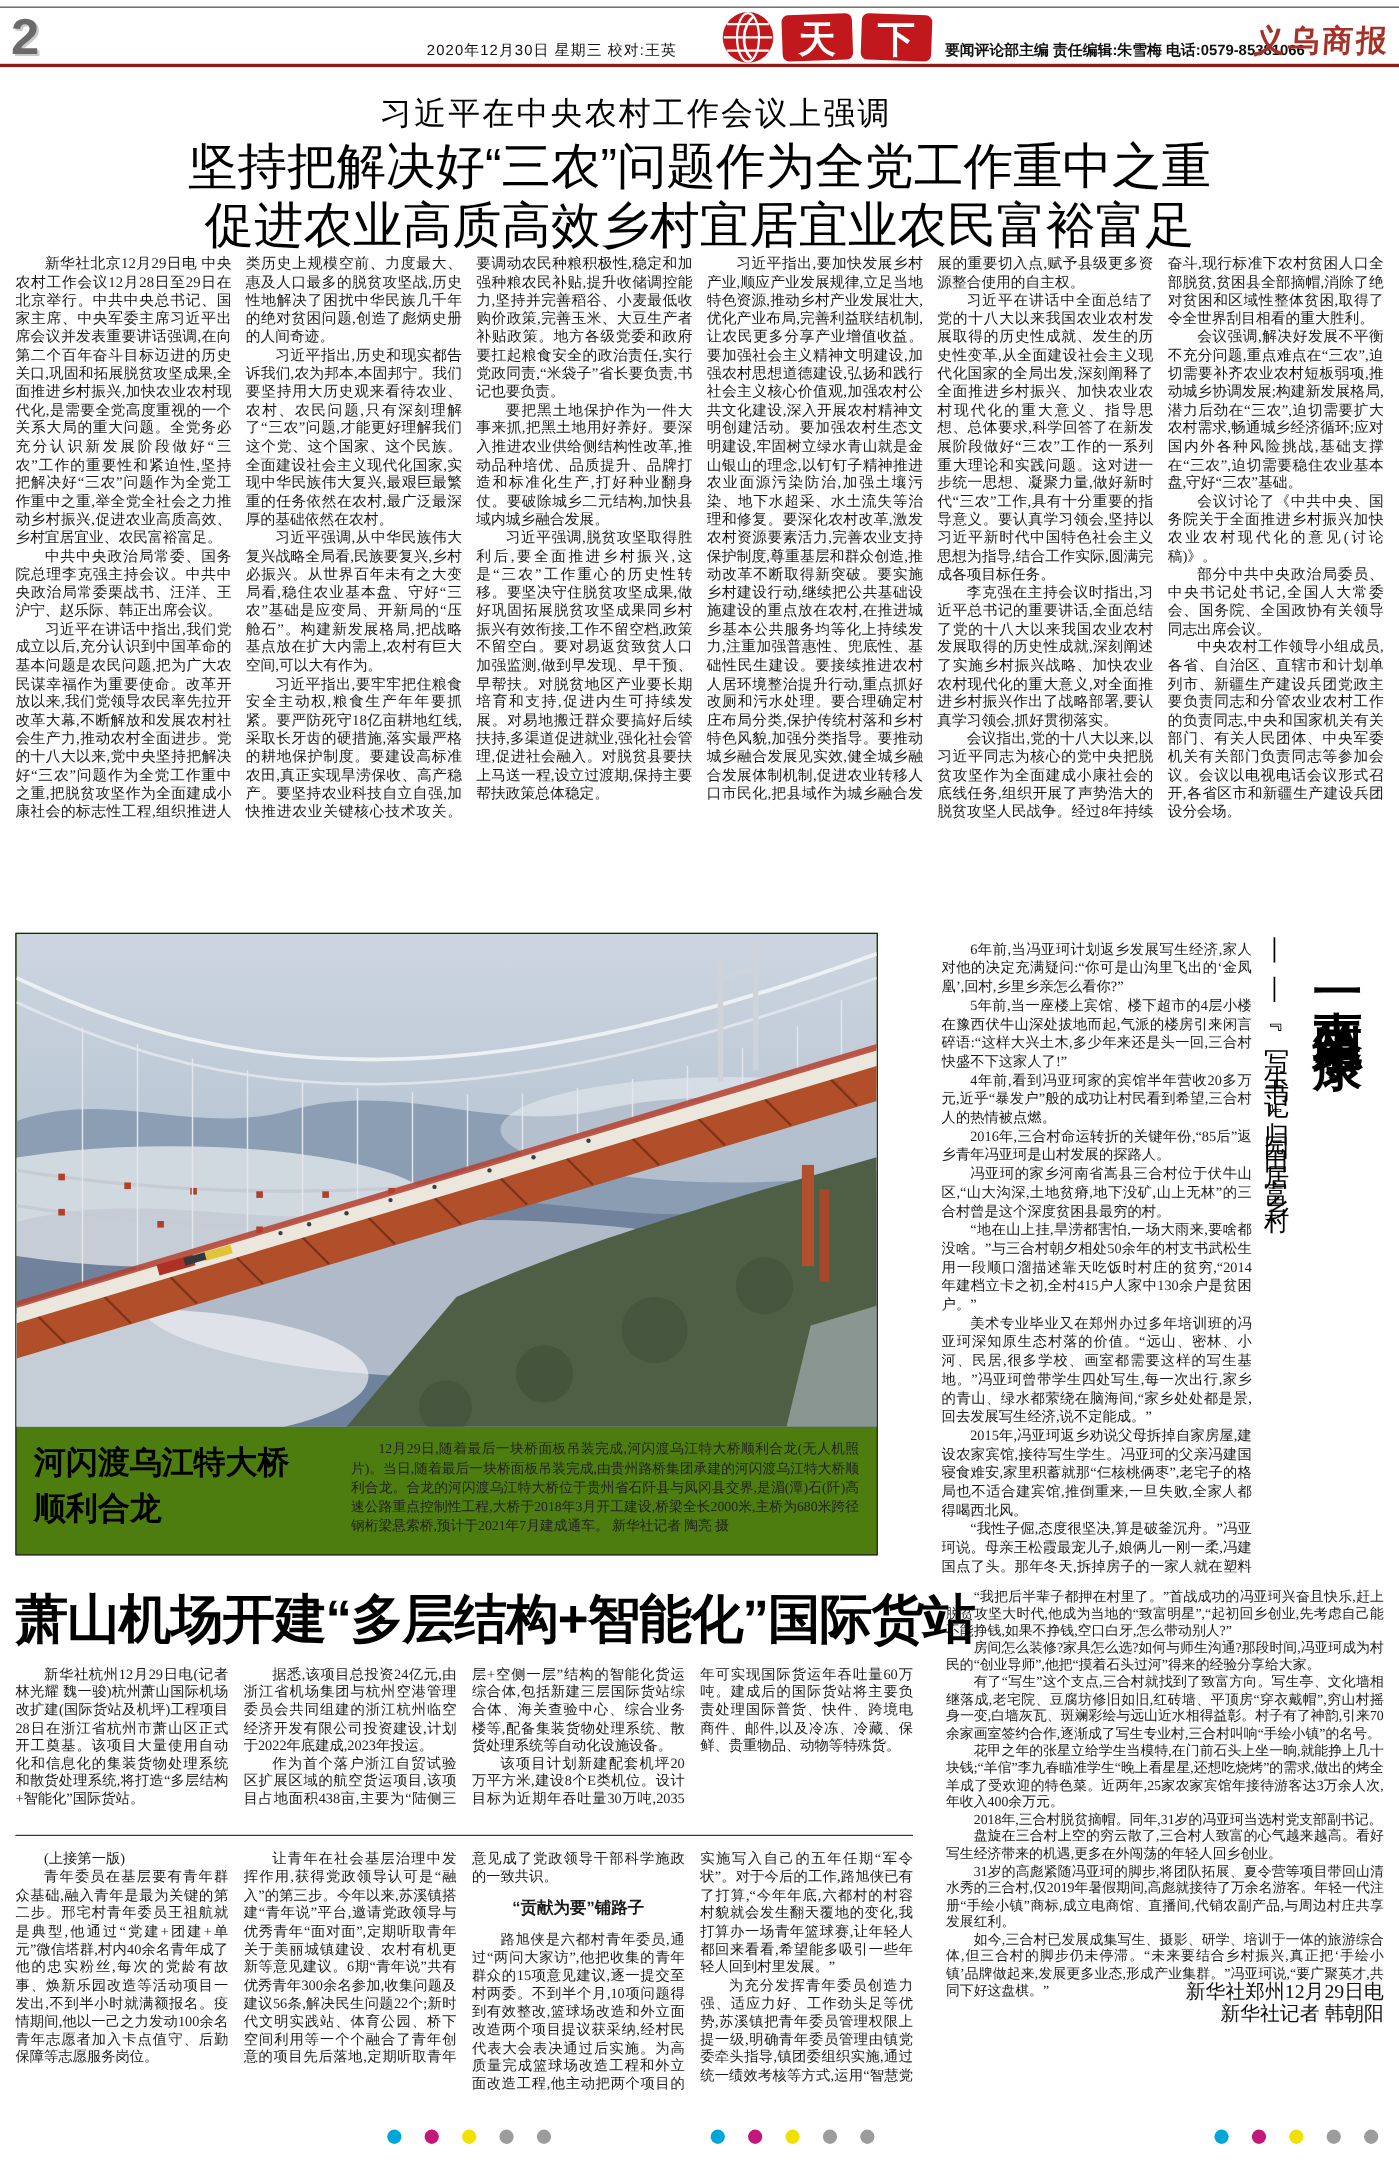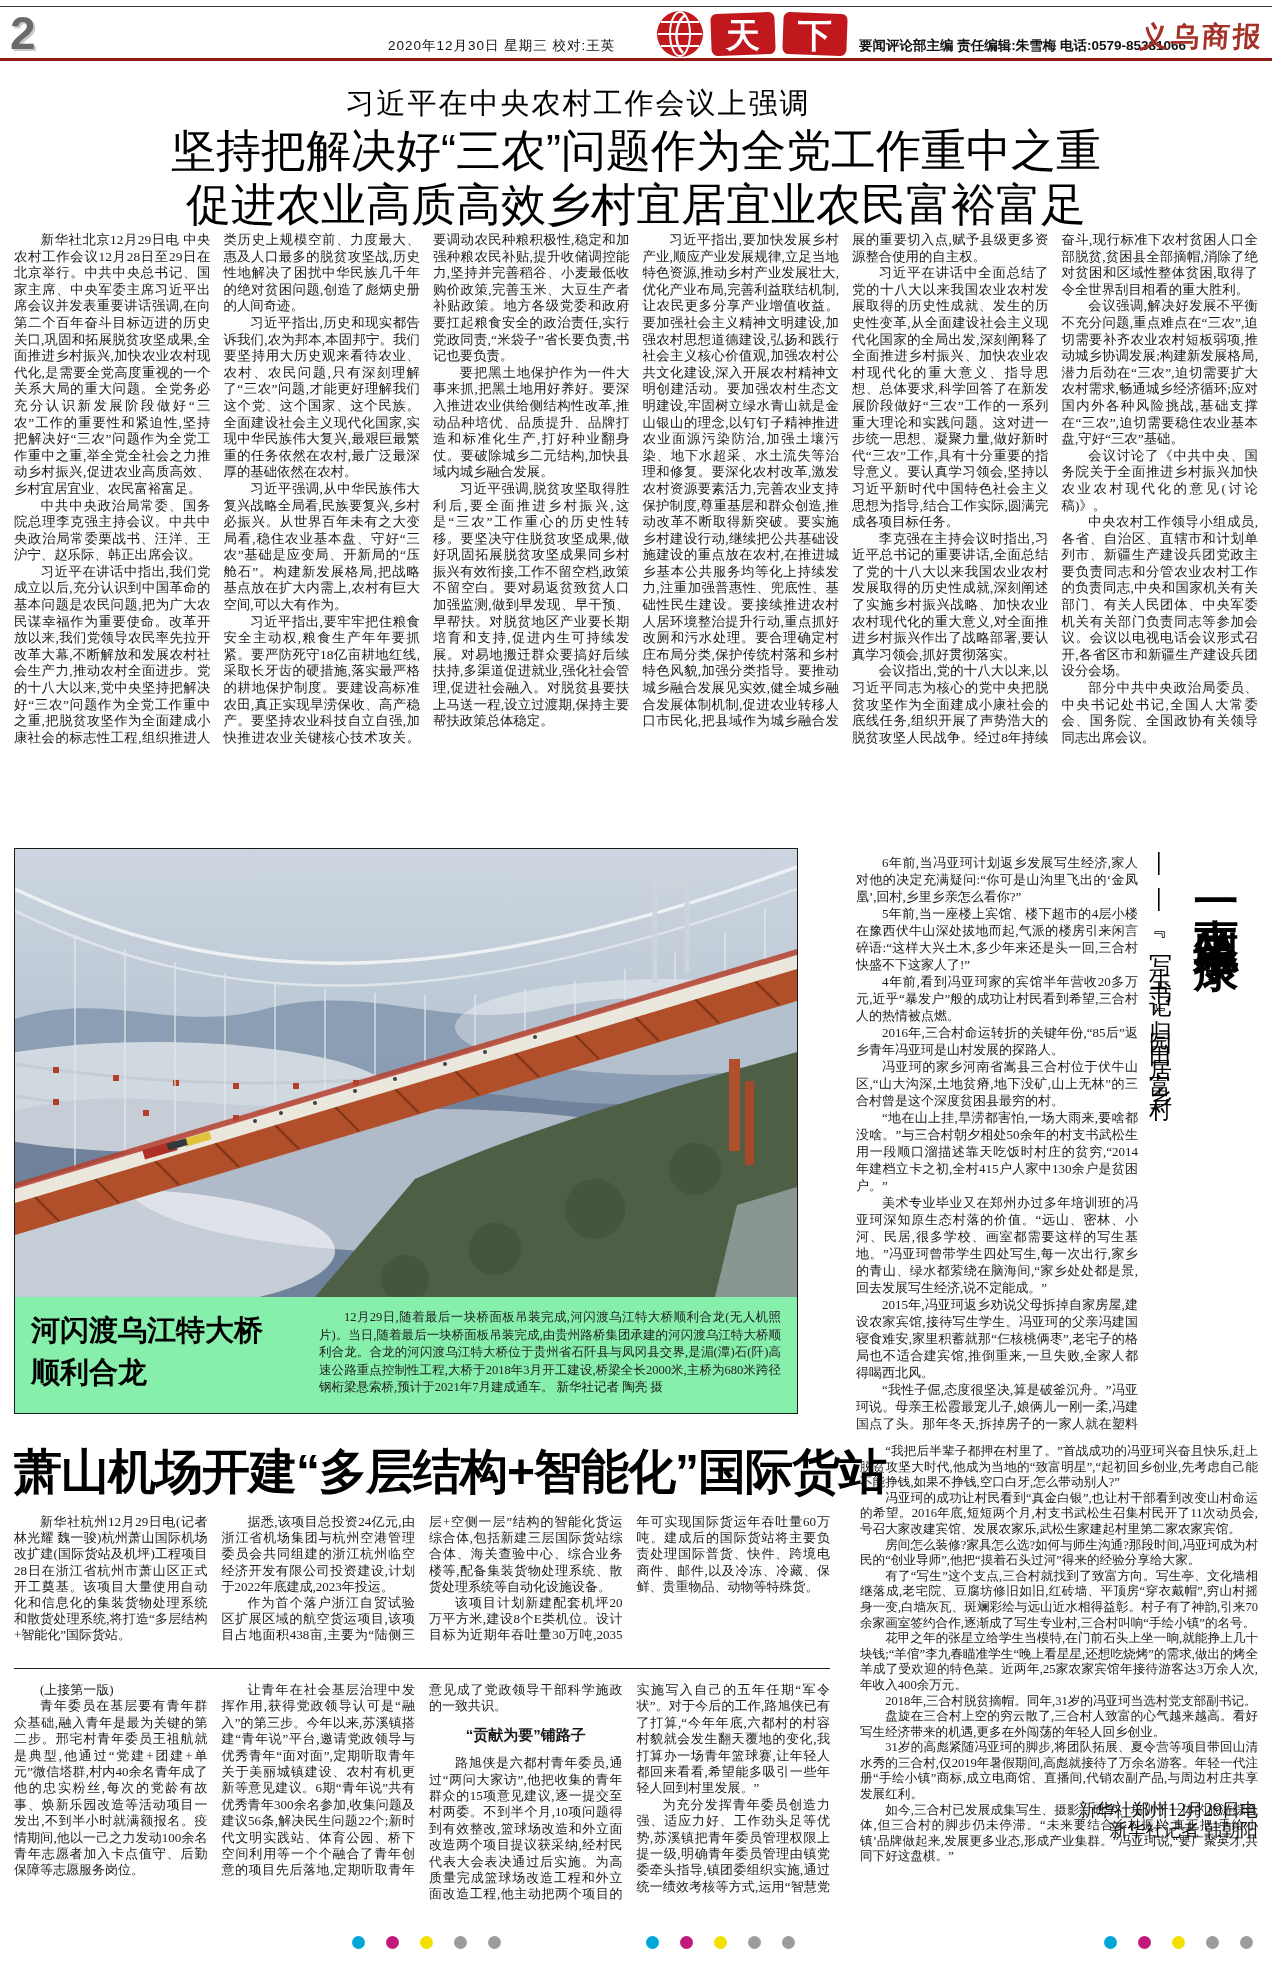--- a/index.html
+++ b/index.html
@@ -21,21 +21,21 @@
           font-size:29px;color:#000;letter-spacing:2px;}
   .headline{left:14px;width:1244px;text-align:center;font-family:"Liberation Sans",sans-serif;
             font-weight:400;font-size:45px;color:#000;line-height:1;letter-spacing:0;}
   #headline-1{top:128px;}
   #headline-2{top:182px;}
   
   #main-cols{left:14px;top:232px;width:1244px;height:604px;overflow:hidden;
              column-count:6;column-gap:13px;font-size:13.4px;line-height:16.6px;text-align:justify;}
   #main-cols p{margin:0;text-indent:2em;}
   
-  #photo-box{left:14px;top:848px;width:784px;height:566px;border:1px solid #1a1a1a;background:#86efac;box-sizing:border-box;}
+  #photo-box{left:14px;top:848px;width:784px;height:566px;border:1px solid #1a1a1a;background:#4d7c0f;box-sizing:border-box;}
   #photo-box svg{display:block;}
   #caption-row{display:flex;padding:12px 16px 0 16px;gap:26px;}
   #caption-title{flex:0 0 262px;font-family:"Liberation Sans",sans-serif;font-weight:900;
                  font-size:29px;line-height:42px;color:#000;}
   #caption-text{flex:1;font-size:12.5px;line-height:17.5px;text-align:justify;text-indent:2em;color:#222;}
   
   #feature-upper{left:856px;top:854px;width:282px;height:576px;overflow:hidden;
                  font-size:13px;line-height:17px;text-align:justify;}
   #feature-upper p{margin:0;text-indent:2em;}
   #feature-subtitle{left:1146px;top:852px;height:586px;writing-mode:vertical-rl;text-orientation:mixed;
@@ -105,22 +105,22 @@
       <p>习近平强调,从中华民族伟大复兴战略全局看,民族要复兴,乡村必振兴。从世界百年未有之大变局看,稳住农业基本盘、守好“三农”基础是应变局、开新局的“压舱石”。构建新发展格局,把战略基点放在扩大内需上,农村有巨大空间,可以大有作为。</p>
       <p>习近平指出,要牢牢把住粮食安全主动权,粮食生产年年要抓紧。要严防死守18亿亩耕地红线,采取长牙齿的硬措施,落实最严格的耕地保护制度。要建设高标准农田,真正实现旱涝保收、高产稳产。要坚持农业科技自立自强,加快推进农业关键核心技术攻关。要调动农民种粮积极性,稳定和加强种粮农民补贴,提升收储调控能力,坚持并完善稻谷、小麦最低收购价政策,完善玉米、大豆生产者补贴政策。地方各级党委和政府要扛起粮食安全的政治责任,实行党政同责,“米袋子”省长要负责,书记也要负责。</p>
       <p>要把黑土地保护作为一件大事来抓,把黑土地用好养好。要深入推进农业供给侧结构性改革,推动品种培优、品质提升、品牌打造和标准化生产,打好种业翻身仗。要破除城乡二元结构,加快县域内城乡融合发展。</p>
       <p>习近平强调,脱贫攻坚取得胜利后,要全面推进乡村振兴,这是“三农”工作重心的历史性转移。要坚决守住脱贫攻坚成果,做好巩固拓展脱贫攻坚成果同乡村振兴有效衔接,工作不留空档,政策不留空白。要对易返贫致贫人口加强监测,做到早发现、早干预、早帮扶。对脱贫地区产业要长期培育和支持,促进内生可持续发展。对易地搬迁群众要搞好后续扶持,多渠道促进就业,强化社会管理,促进社会融入。对脱贫县要扶上马送一程,设立过渡期,保持主要帮扶政策总体稳定。</p>
       <p>习近平指出,要加快发展乡村产业,顺应产业发展规律,立足当地特色资源,推动乡村产业发展壮大,优化产业布局,完善利益联结机制,让农民更多分享产业增值收益。要加强社会主义精神文明建设,加强农村思想道德建设,弘扬和践行社会主义核心价值观,加强农村公共文化建设,深入开展农村精神文明创建活动。要加强农村生态文明建设,牢固树立绿水青山就是金山银山的理念,以钉钉子精神推进农业面源污染防治,加强土壤污染、地下水超采、水土流失等治理和修复。要深化农村改革,激发农村资源要素活力,完善农业支持保护制度,尊重基层和群众创造,推动改革不断取得新突破。要实施乡村建设行动,继续把公共基础设施建设的重点放在农村,在推进城乡基本公共服务均等化上持续发力,注重加强普惠性、兜底性、基础性民生建设。要接续推进农村人居环境整治提升行动,重点抓好改厕和污水处理。要合理确定村庄布局分类,保护传统村落和乡村特色风貌,加强分类指导。要推动城乡融合发展见实效,健全城乡融合发展体制机制,促进农业转移人口市民化,把县域作为城乡融合发展的重要切入点,赋予县级更多资源整合使用的自主权。</p>
       <p>习近平在讲话中全面总结了党的十八大以来我国农业农村发展取得的历史性成就、发生的历史性变革,从全面建设社会主义现代化国家的全局出发,深刻阐释了全面推进乡村振兴、加快农业农村现代化的重大意义、指导思想、总体要求,科学回答了在新发展阶段做好“三农”工作的一系列重大理论和实践问题。这对进一步统一思想、凝聚力量,做好新时代“三农”工作,具有十分重要的指导意义。要认真学习领会,坚持以习近平新时代中国特色社会主义思想为指导,结合工作实际,圆满完成各项目标任务。</p>
       <p>李克强在主持会议时指出,习近平总书记的重要讲话,全面总结了党的十八大以来我国农业农村发展取得的历史性成就,深刻阐述了实施乡村振兴战略、加快农业农村现代化的重大意义,对全面推进乡村振兴作出了战略部署,要认真学习领会,抓好贯彻落实。</p>
       <p>会议指出,党的十八大以来,以习近平同志为核心的党中央把脱贫攻坚作为全面建成小康社会的底线任务,组织开展了声势浩大的脱贫攻坚人民战争。经过8年持续奋斗,现行标准下农村贫困人口全部脱贫,贫困县全部摘帽,消除了绝对贫困和区域性整体贫困,取得了令全世界刮目相看的重大胜利。</p>
       <p>会议强调,解决好发展不平衡不充分问题,重点难点在“三农”,迫切需要补齐农业农村短板弱项,推动城乡协调发展;构建新发展格局,潜力后劲在“三农”,迫切需要扩大农村需求,畅通城乡经济循环;应对国内外各种风险挑战,基础支撑在“三农”,迫切需要稳住农业基本盘,守好“三农”基础。</p>
       <p>会议讨论了《中共中央、国务院关于全面推进乡村振兴加快农业农村现代化的意见(讨论稿)》。</p>
+      <p>部分中共中央政治局委员、中央书记处书记,全国人大常委会、国务院、全国政协有关领导同志出席会议。</p>
       <p>中央农村工作领导小组成员,各省、自治区、直辖市和计划单列市、新疆生产建设兵团党政主要负责同志和分管农业农村工作的负责同志,中央和国家机关有关部门、有关人民团体、中央军委机关有关部门负责同志等参加会议。会议以电视电话会议形式召开,各省区市和新疆生产建设兵团设分会场。</p>
-      <p>部分中共中央政治局委员、中央书记处书记,全国人大常委会、国务院、全国政协有关领导同志出席会议。</p>
     </div>
 
   <div class="abs" id="photo-box">
     <svg width="782" height="448" viewBox="0 0 782 448" preserveAspectRatio="none">
       <defs>
         <linearGradient id="sky" x1="0" y1="0" x2="0" y2="1">
           <stop offset="0" stop-color="#cdd6e0"></stop>
             <stop offset="1" stop-color="#9db0c2"></stop>
         </linearGradient>
       </defs>
@@ -234,21 +234,20 @@
       <p>冯亚珂的家乡河南省嵩县三合村位于伏牛山区,“山大沟深,土地贫瘠,地下没矿,山上无林”的三合村曾是这个深度贫困县最穷的村。</p>
       <p>“地在山上挂,旱涝都害怕,一场大雨来,要啥都没啥。”与三合村朝夕相处50余年的村支书武松生用一段顺口溜描述靠天吃饭时村庄的贫穷,“2014年建档立卡之初,全村415户人家中130余户是贫困户。”</p>
       <p>美术专业毕业又在郑州办过多年培训班的冯亚珂深知原生态村落的价值。“远山、密林、小河、民居,很多学校、画室都需要这样的写生基地。”冯亚珂曾带学生四处写生,每一次出行,家乡的青山、绿水都萦绕在脑海间,“家乡处处都是景,回去发展写生经济,说不定能成。”</p>
       <p>2015年,冯亚珂返乡劝说父母拆掉自家房屋,建设农家宾馆,接待写生学生。冯亚珂的父亲冯建国寝食难安,家里积蓄就那“仨核桃俩枣”,老宅子的格局也不适合建宾馆,推倒重来,一旦失败,全家人都得喝西北风。</p>
       <p>“我性子倔,态度很坚决,算是破釜沉舟。”冯亚珂说。母亲王松霞最宠儿子,娘俩儿一刚一柔,冯建国点了头。那年冬天,拆掉房子的一家人就在塑料高棚里过冬。</p>
     </div>
   <div class="abs" id="feature-subtitle">——『写生书记』归园田居富乡村</div>
   <div class="abs" id="feature-title">一支画笔绘小康</div>
   <div class="abs" id="feature-lower">
       <p>“我把后半辈子都押在村里了。”首战成功的冯亚珂兴奋且快乐,赶上脱贫攻坚大时代,他成为当地的“致富明星”,“起初回乡创业,先考虑自己能不能挣钱,如果不挣钱,空口白牙,怎么带动别人?”</p>
-      <p>冯亚珂的成功让村民看到“真金白银”,也让村干部看到改变山村命运的希望。2016年底,短短两个月,村支书武松生召集村民开了11次动员会,号召大家改建宾馆、发展农家乐,武松生家建起村里第二家农家宾馆。</p>
       <p>房间怎么装修?家具怎么选?如何与师生沟通?那段时间,冯亚珂成为村民的“创业导师”,他把“摸着石头过河”得来的经验分享给大家。</p>
       <p>有了“写生”这个支点,三合村就找到了致富方向。写生亭、文化墙相继落成,老宅院、豆腐坊修旧如旧,红砖墙、平顶房“穿衣戴帽”,穷山村摇身一变,白墙灰瓦、斑斓彩绘与远山近水相得益彰。村子有了神韵,引来70余家画室签约合作,逐渐成了写生专业村,三合村叫响“手绘小镇”的名号。</p>
       <p>花甲之年的张星立给学生当模特,在门前石头上坐一晌,就能挣上几十块钱;“羊倌”李九春瞄准学生“晚上看星星,还想吃烧烤”的需求,做出的烤全羊成了受欢迎的特色菜。近两年,25家农家宾馆年接待游客达3万余人次,年收入400余万元。</p>
       <p>2018年,三合村脱贫摘帽。同年,31岁的冯亚珂当选村党支部副书记。</p>
       <p>盘旋在三合村上空的穷云散了,三合村人致富的心气越来越高。看好写生经济带来的机遇,更多在外闯荡的年轻人回乡创业。</p>
       <p>31岁的高彪紧随冯亚珂的脚步,将团队拓展、夏令营等项目带回山清水秀的三合村,仅2019年暑假期间,高彪就接待了万余名游客。年轻一代注册“手绘小镇”商标,成立电商馆、直播间,代销农副产品,与周边村庄共享发展红利。</p>
       <p>如今,三合村已发展成集写生、摄影、研学、培训于一体的旅游综合体,但三合村的脚步仍未停滞。“未来要结合乡村振兴,真正把‘手绘小镇’品牌做起来,发展更多业态,形成产业集群。”冯亚珂说,“要广聚英才,共同下好这盘棋。”</p>
     </div>
   <div class="abs" id="feature-signoff">
     <div>新华社郑州12月29日电</div>

